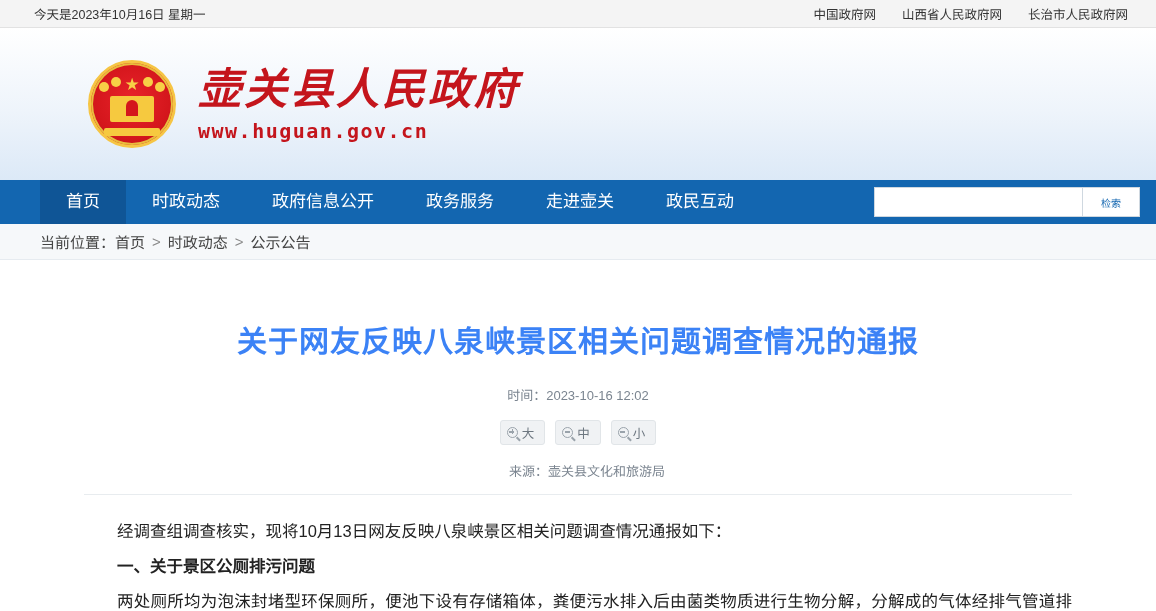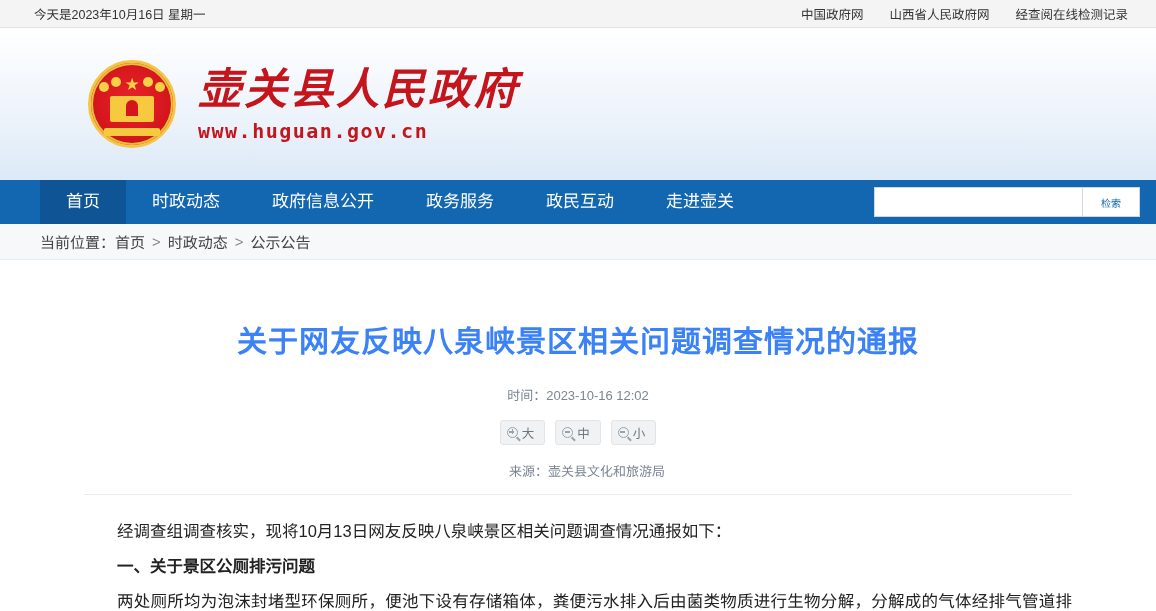--- a/index.html
+++ b/index.html
@@ -230,21 +230,21 @@
   .art-body p.sub { font-weight: bold; }
 </style>
 </head>
 <body>
 
 <div class="topbar">
   <span>今天是2023年10月16日 星期一</span>
   <span class="topbar-right">
     <a href="#">中国政府网</a>
     <a href="#">山西省人民政府网</a>
-    <a href="#">经查阅在线检测记录</a>
+    <a href="#">长治市人民政府网</a>
   </span>
 </div>
 
 <div class="banner">
   <div class="emblem">
     <div class="ring"></div>
     <div class="star">★</div>
     <div class="ears">
         <span></span>
         <span></span>
@@ -259,22 +259,22 @@
     <div class="site-url">www.huguan.gov.cn</div>
   </div>
 </div>
 
 <div class="nav">
   <div class="nav-items">
     <div class="nav-item active">首页</div>
     <div class="nav-item">时政动态</div>
     <div class="nav-item">政府信息公开</div>
     <div class="nav-item">政务服务</div>
+    <div class="nav-item">走进壶关</div>
     <div class="nav-item">政民互动</div>
-    <div class="nav-item">走进壶关</div>
   </div>
   <div class="search-box">
     <input class="search-input" type="text" placeholder="" style="">
     <button class="search-btn">检索</button>
   </div>
 </div>
 
 <div class="crumb">
   <span>当前位置：</span>
   <a href="#">首页</a>

